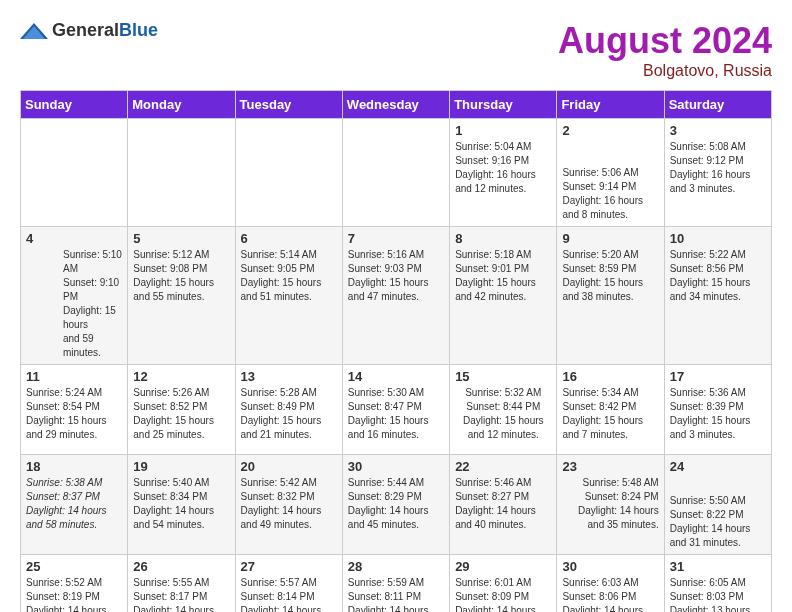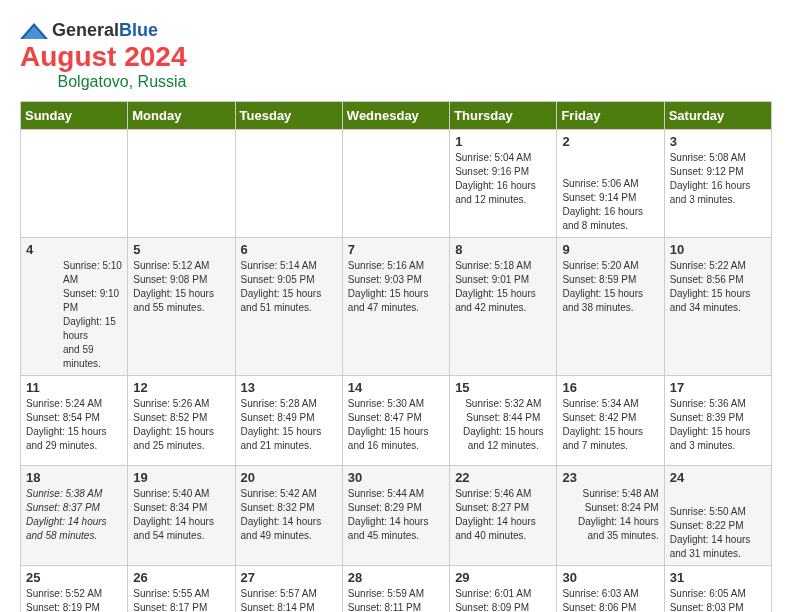--- a/index.html
+++ b/index.html
@@ -8,21 +8,20 @@
       background: #fff;
       width: 792px;
       min-height: 612px;
       padding: 20px;
     }
     .header-area {
       display: flex;
       justify-content: space-between;
       align-items: flex-start;
       margin-bottom: 10px;
-      flex-direction: column;
     }
     .logo {
       display: flex;
       align-items: center;
       gap: 4px;
     }
     .logo-text-general {
       font-size: 18px;
       font-weight: bold;
       color: #333;
@@ -33,35 +32,35 @@
       color: #1a5fa8;
     }
     .logo-icon {
       width: 28px;
       height: 20px;
     }
     .title-area {
       text-align: right;
     }
     .month-title {
-      font-size: 28px;
-      font-weight: bold;
-      color: #ef4444;
+      font-size: 36px;
+      font-weight: bold;
+      color: #a21caf;
     }
     .location-title {
       font-size: 16px;
-      color: #15803d;
+      color: #7f1d1d;
     }
     table {
       width: 100%;
       border-collapse: collapse;
       table-layout: fixed;
     }
     thead tr th {
-      background: #4d7c0f;
+      background: #6d28d9;
       color: #fff;
       font-size: 13px;
       font-weight: bold;
       padding: 6px 4px;
       border: 1px solid #ccc;
       text-align: left;
     }
     tbody tr td {
       border: 1px solid #ccc;
       vertical-align: top;

